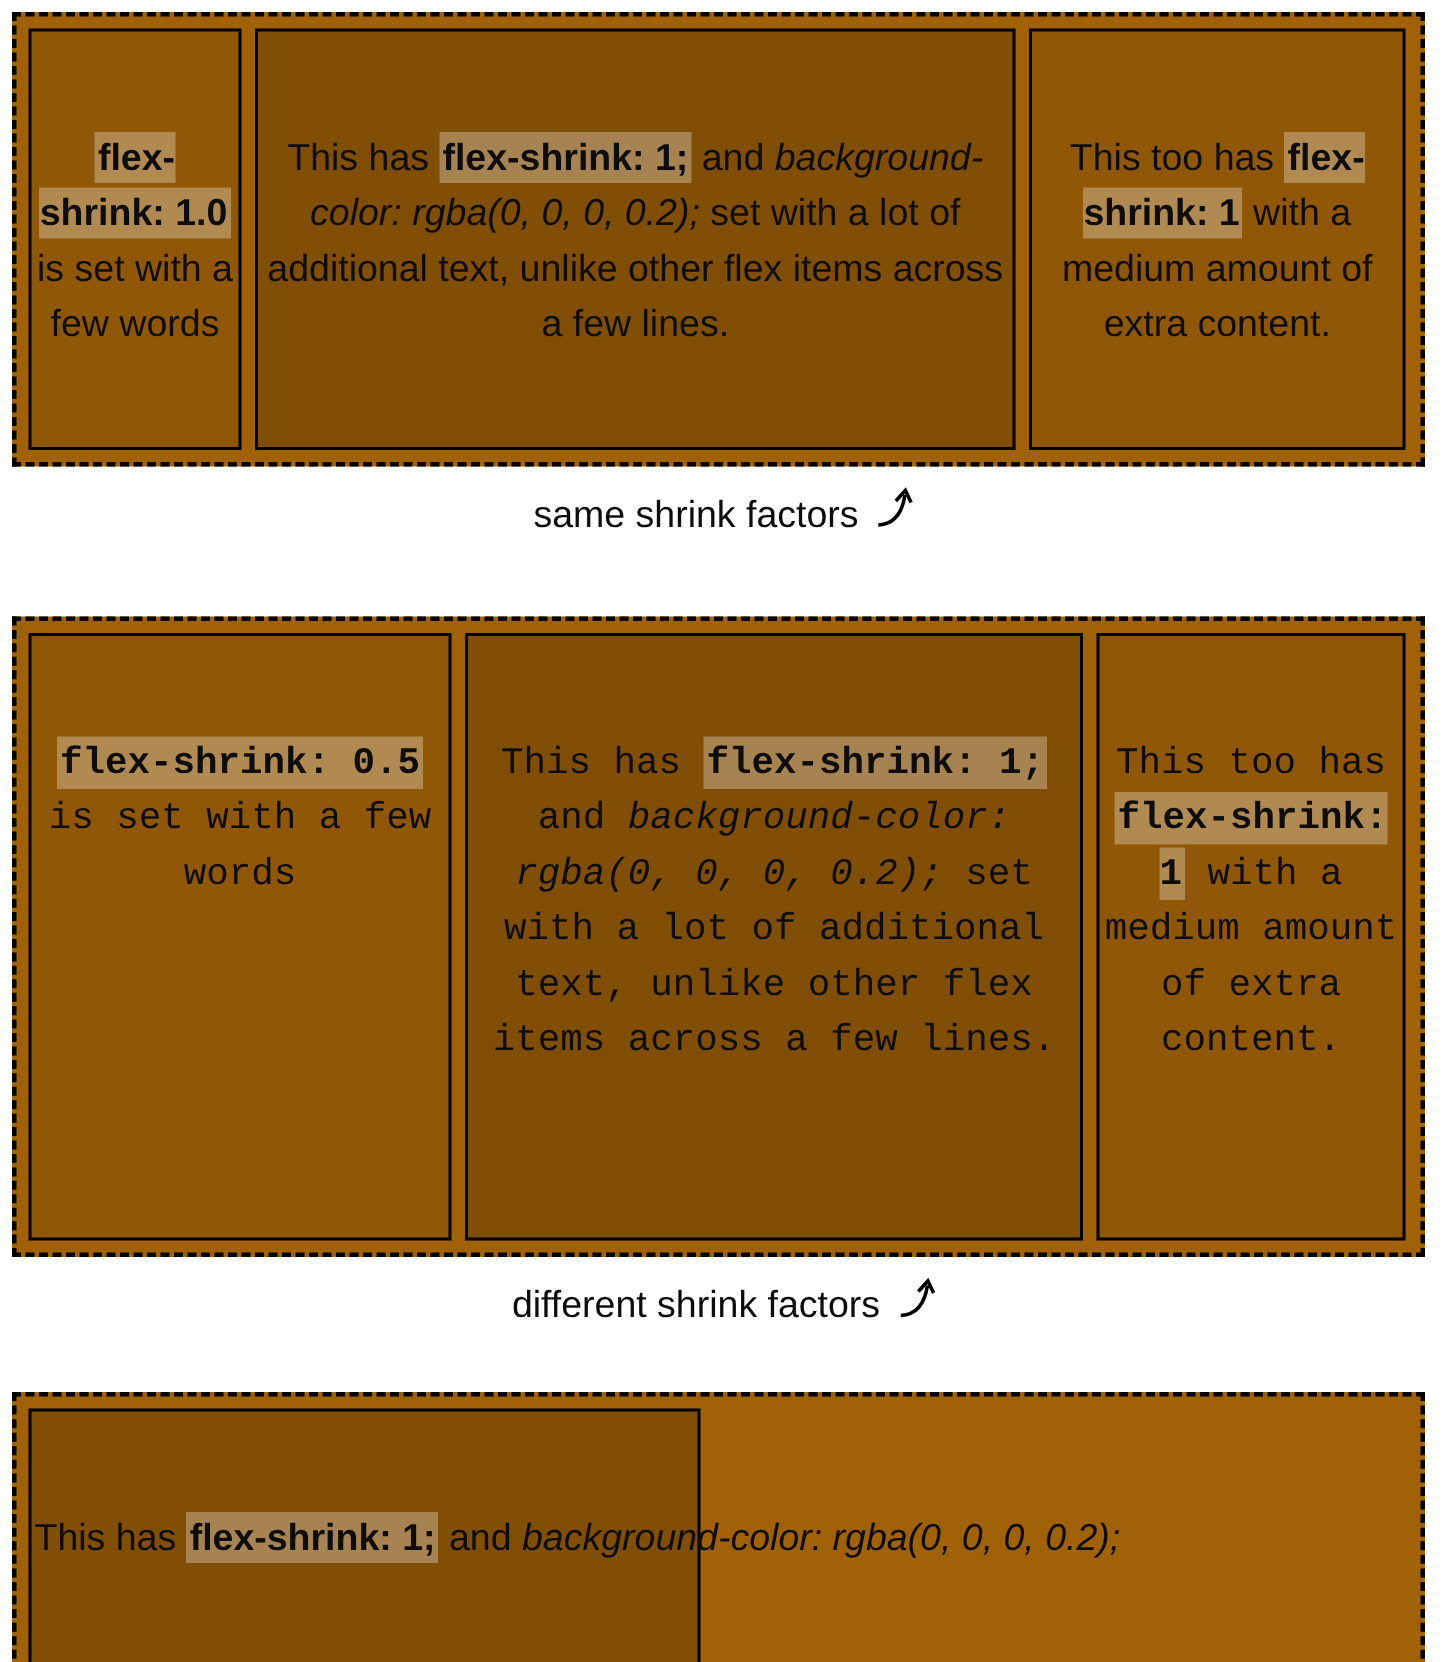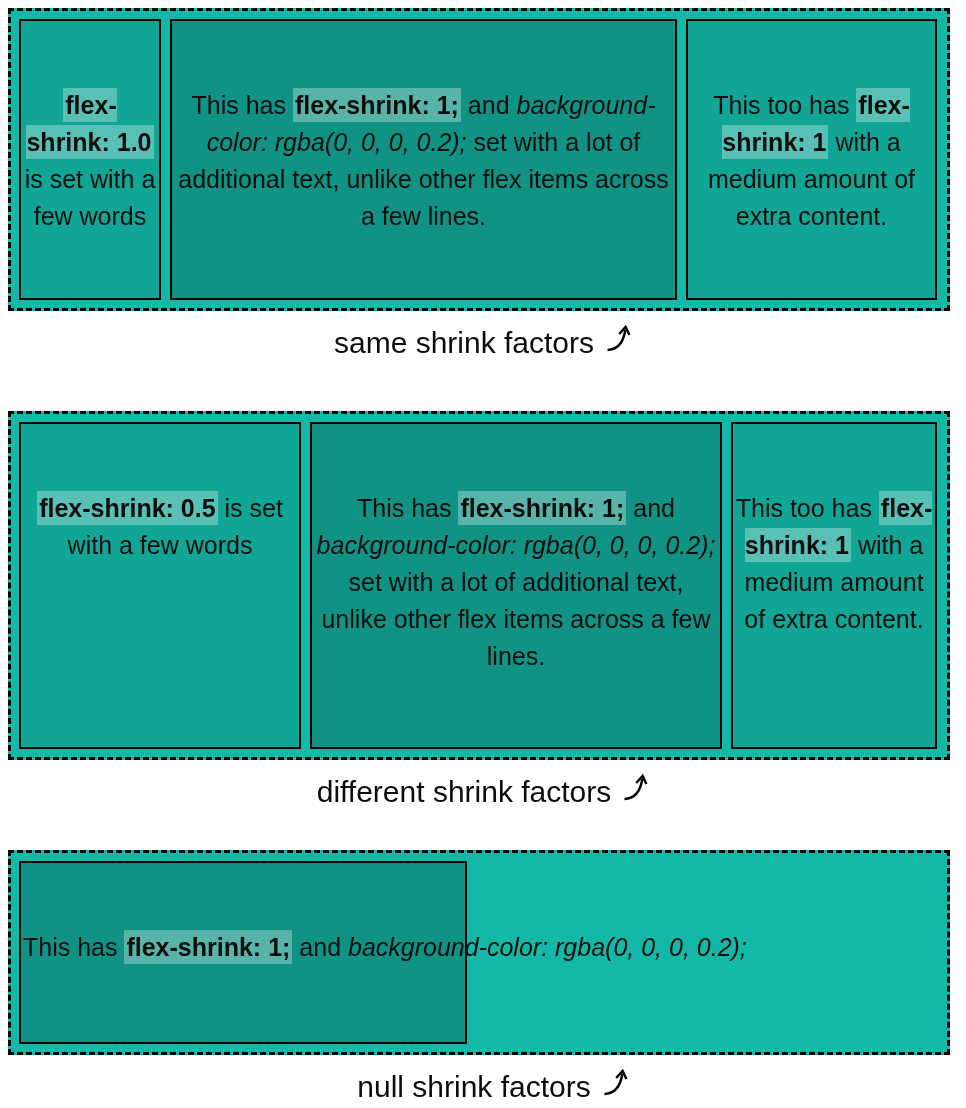--- a/index.html
+++ b/index.html
@@ -8,21 +8,21 @@
     overflow: hidden;
     background: #ffffff;
     font-family: "Liberation Sans", "DejaVu Sans", sans-serif;
     color: #0d0d0d;
   }
   .fc {
     box-sizing: border-box;
     width: 942px;
     margin-left: 8px;
     border: 3px dashed #000;
-    background: #14b8a6;
+    background: #a16207;
     padding: 8px;
     display: flex;
     gap: 9px;
     align-items: flex-start;
   }
   .fc1 { margin-top: 8px; }
   .fi {
     box-sizing: border-box;
     flex: none;
     border: 2px solid #000;
@@ -30,39 +30,39 @@
     padding: 66px 2px 0 2px;
     text-align: center;
     font-size: 25px;
     line-height: 37px;
   }
   .fi.dark { background: rgba(0,0,0,0.2); text-align: center; }
   .r1 .fi { height: 281px; }
   .r1 .fi:nth-child(1) { width: 142px; }
   .r1 .fi:nth-child(2) { width: 507px; }
   .r1 .fi:nth-child(3) { width: 251px; }
-  .r2 .fi { height: 327px; }
+  .r2 .fi { height: 405px; font-family: Liberation Mono, monospace; }
   .r2 .fi:nth-child(1) { width: 282px; }
   .r2 .fi:nth-child(2) { width: 412px; }
   .r2 .fi:nth-child(3) { width: 206px; }
   .r3 .fi { height: 183px; text-align: left; white-space: nowrap; }
   .r3 .fi:nth-child(1) { width: 448px; }
   .r3 .fi:nth-child(2) { width: 700px; }
   .code {
     font-weight: bold;
     background: rgba(255,255,255,0.3);
     padding: 3px 2px;
   }
   .it { font-style: italic; }
   .cap {
     display: flex;
     justify-content: center;
     align-items: center;
     gap: 12px;
-    font-size: 30px;
+    font-size: 25px;
     line-height: 44px;
     margin: 10px 0 46px 0;
   }
   .cap.cap2 { margin-bottom: 36px; }
   .cap.cap3 { margin-bottom: 0; padding-left: 20px; }
   .arrow { width: 26px; height: 30px; margin-top: -10px; }
 </style>
 </head>
 <body>
 

